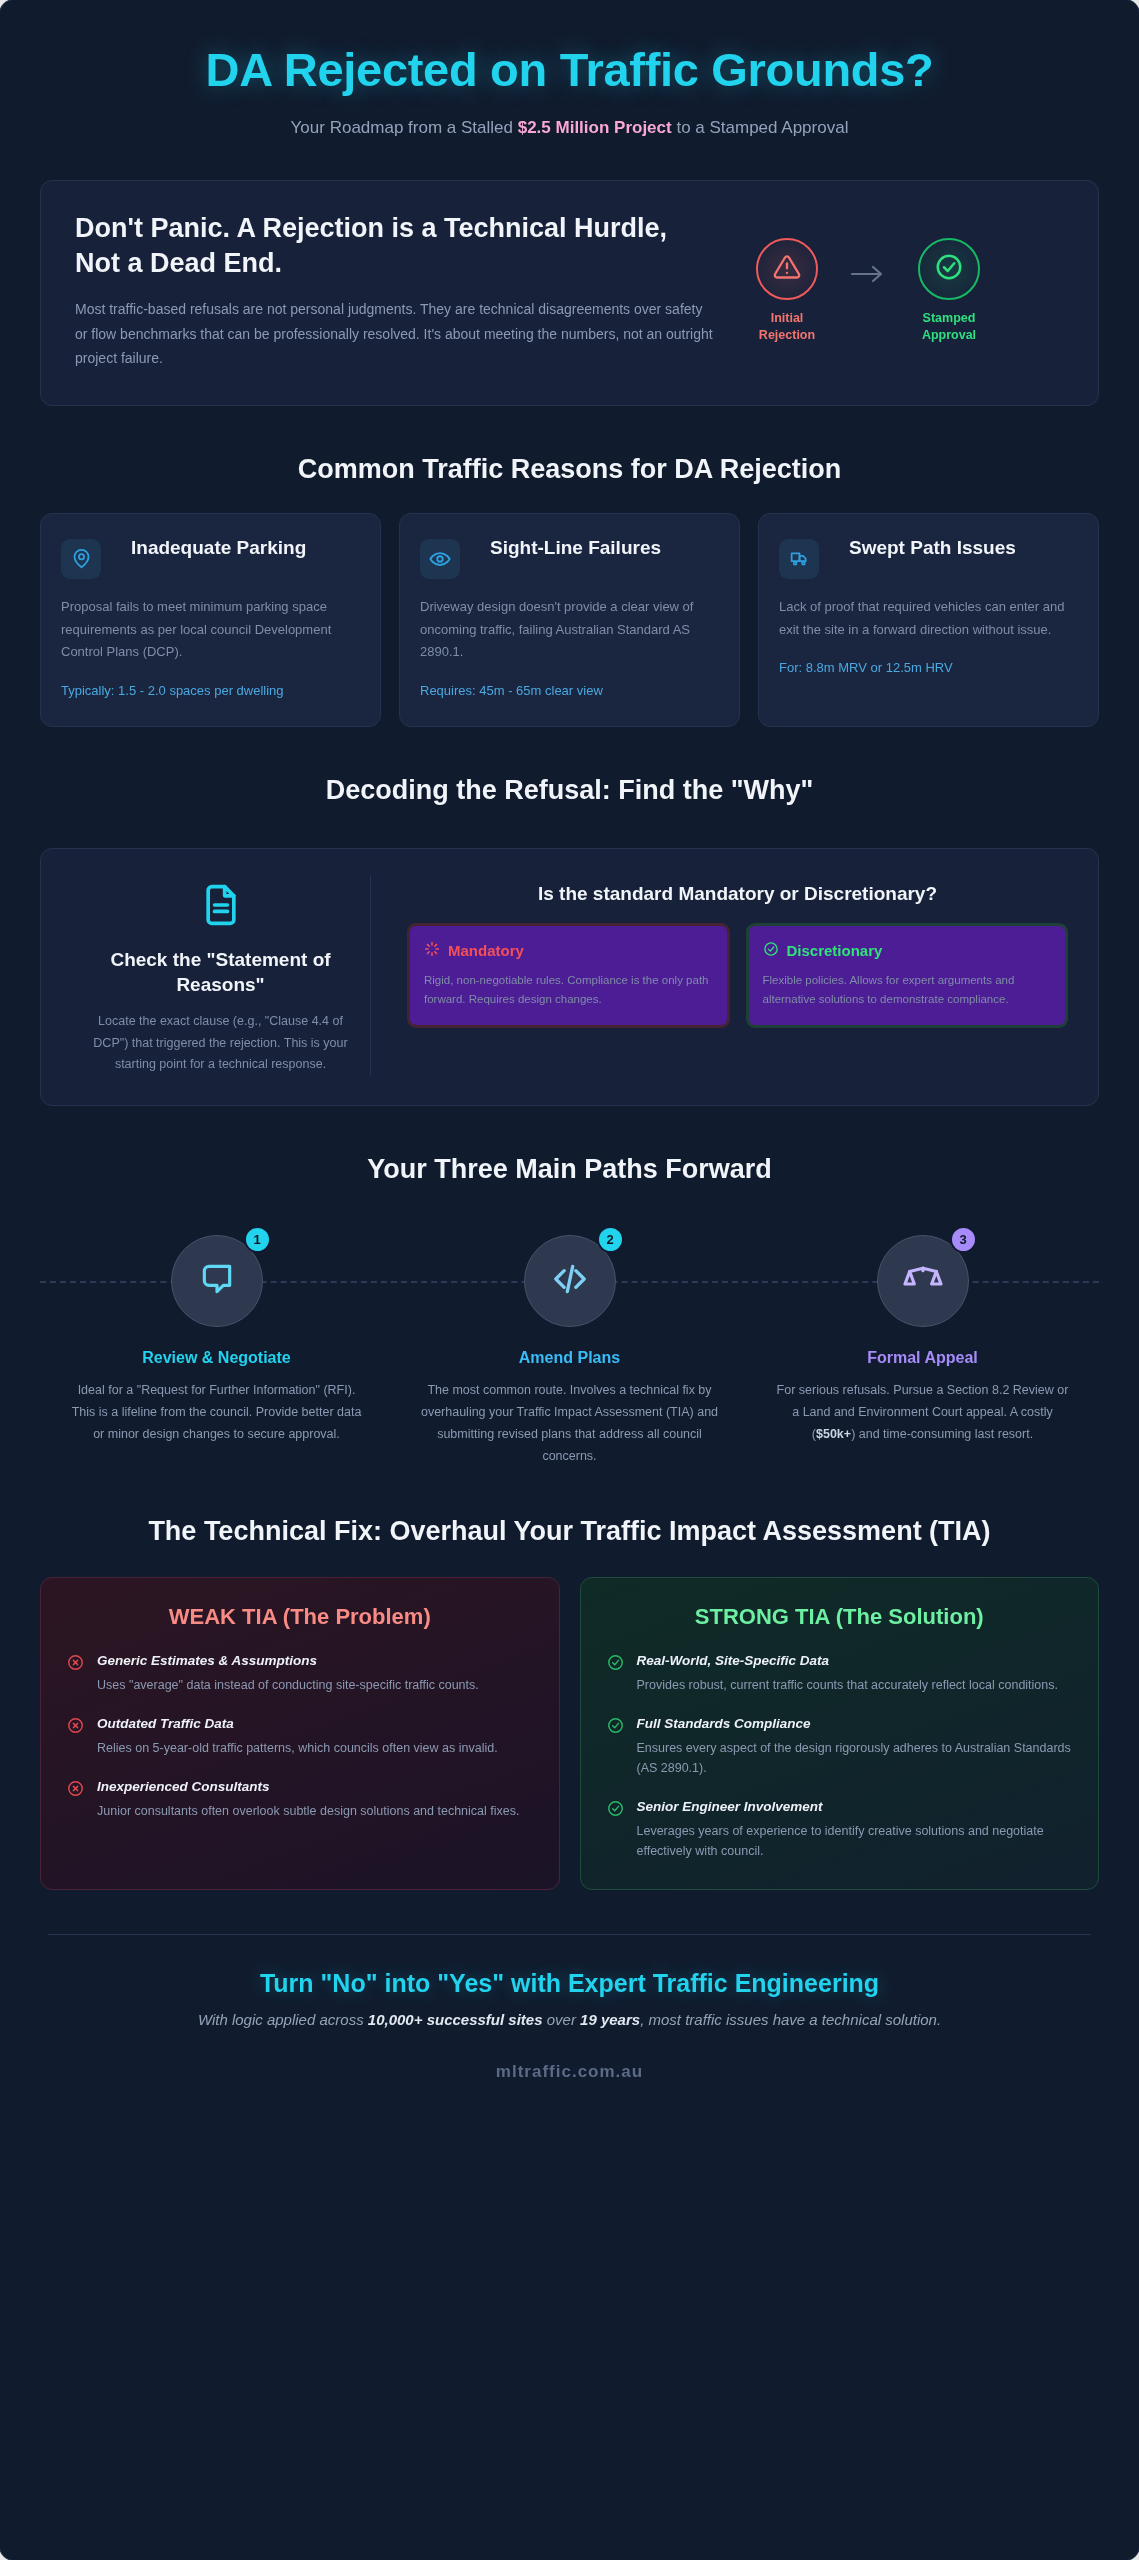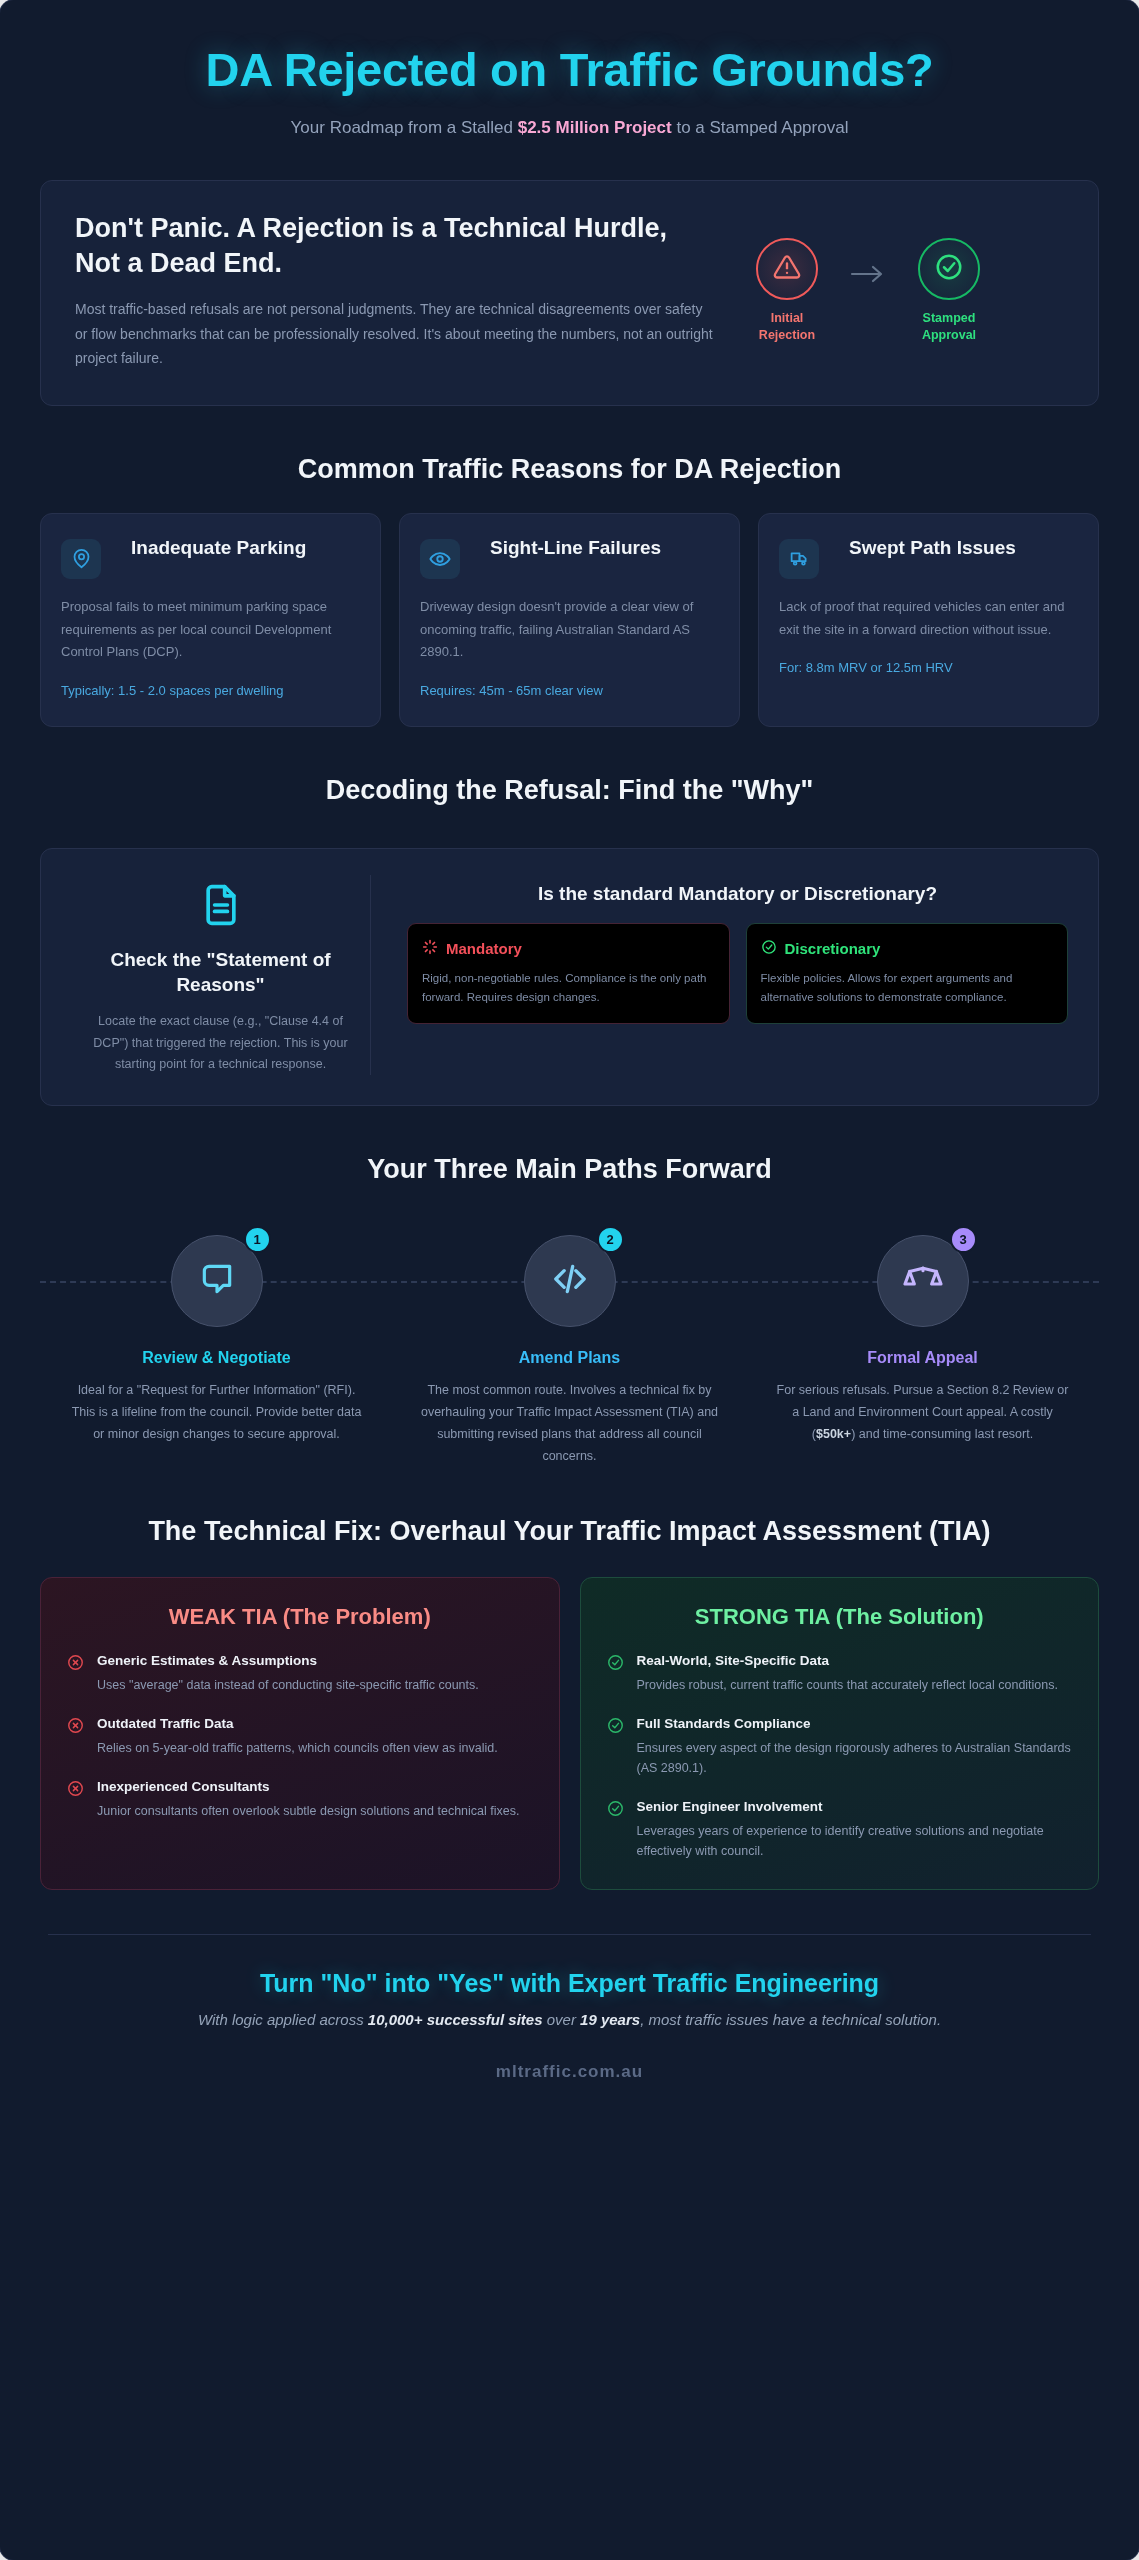--- a/index.html
+++ b/index.html
@@ -181,22 +181,22 @@
     font-weight: bold;
     color: #f1f5f9;
     text-align: center;
     margin-bottom: 18px;
   }
   .std-row { display: flex; gap: 16px; }
   .std-card {
     flex: 1 1 0;
     border-radius: 9px;
     padding: 15px 14px 16px 14px;
-    background: #000000;
-    border: 1px solid #8b5cf6;
+    background: #4c1d95;
+    border: 3px solid #8b5cf6;
   }
   .std-card.red { border-color: #452334; }
   .std-card.green { border-color: #1e4038; }
   .std-head {
     display: flex; align-items: center; gap: 8px;
     font-size: 15px; font-weight: bold;
   }
   .std-head.red { color: #f4505a; }
   .std-head.green { color: #2fe37a; }
   .std-card p {
@@ -278,20 +278,21 @@
   .tia.weak h3 { color: #f98b85; }
   .tia.strong h3 { color: #6ef0a2; }
   .tia-item { display: flex; gap: 12px; margin-bottom: 20px; }
   .tia-item:last-child { margin-bottom: 0; }
   .tia-mark { flex: 0 0 18px; margin-top: 2px; }
   .tia-t {
     font-size: 13.5px;
     font-weight: bold;
     color: #eef2f8;
     line-height: 1.4;
+    font-style: italic;
   }
   .tia-d {
     margin-top: 4px;
     font-size: 12.5px;
     line-height: 1.6;
     color: #8b99b2;
   }
 
   
   .divider {

